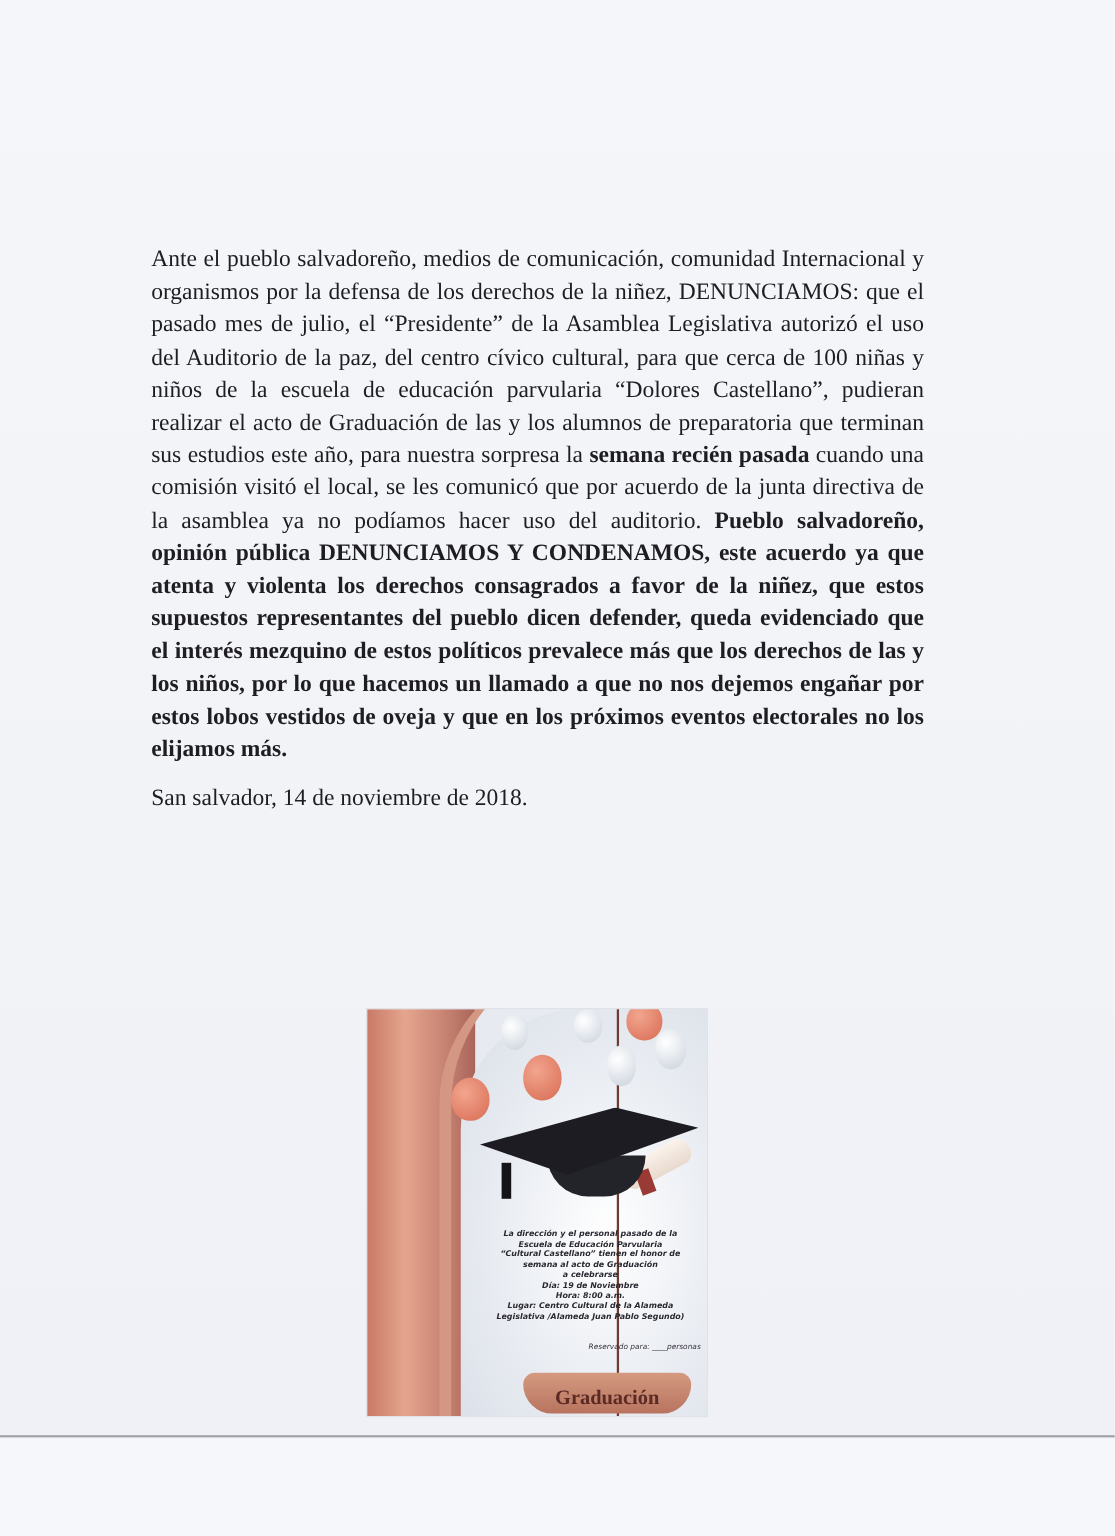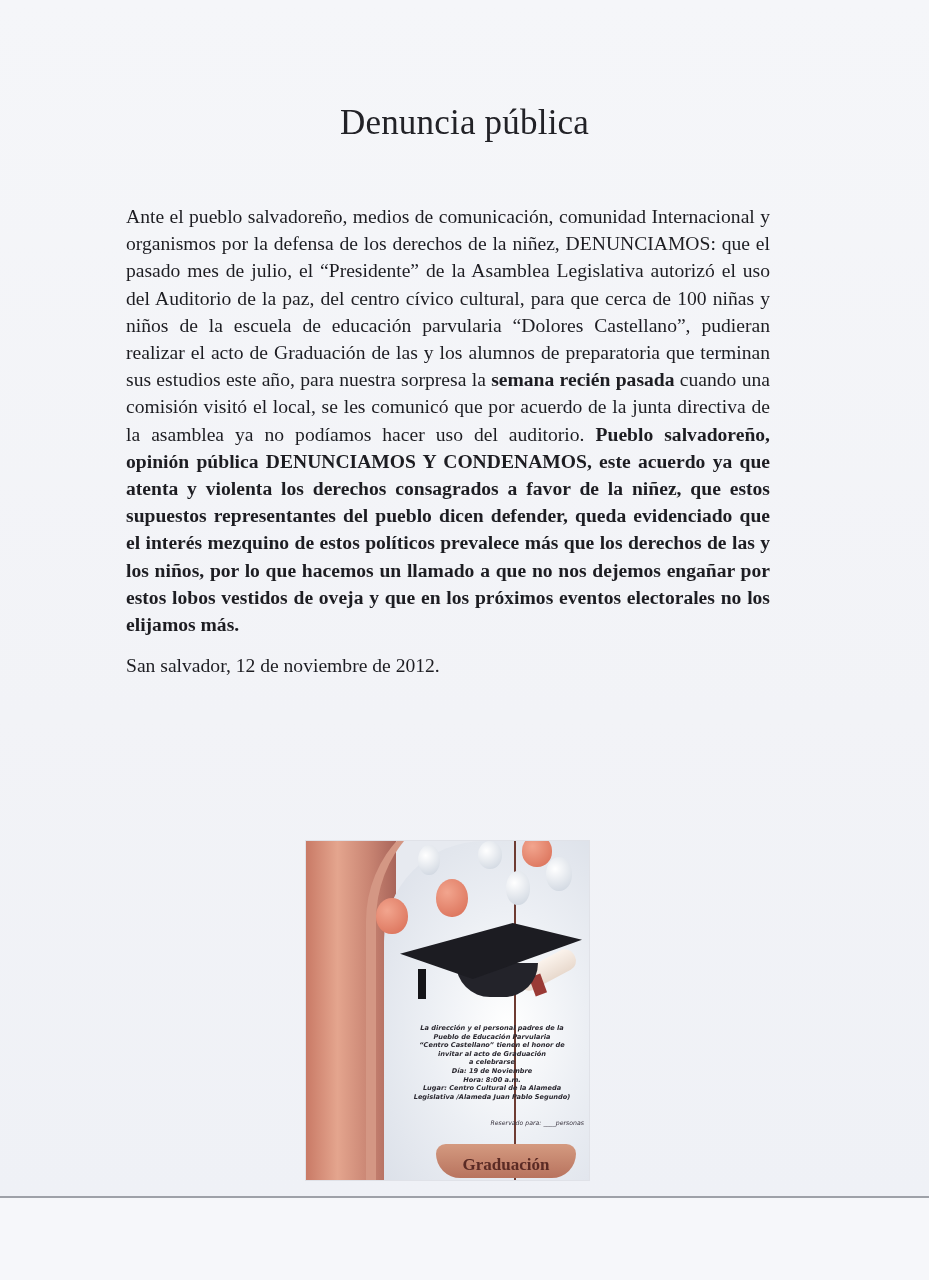--- a/index.html
+++ b/index.html
@@ -100,27 +100,26 @@
   }
   .card-banner-label {
     position:absolute; left:130px; top:314px; width:140px; text-align:center;
     font-family:Liberation Serif, serif; font-weight:bold; font-size:17px; color:#5a2a24;
   }
 </style>
 </head>
 <body>
 
 <div class="page">
-  <div class="title">Denuncia pública</div>
 
   <div class="body-text">
     <p>
       <span>Ante el pueblo salvadoreño, medios de comunicación, comunidad Internacional y organismos por la defensa de los derechos de la niñez, DENUNCIAMOS: que el pasado mes de julio, el “Presidente” de la Asamblea Legislativa  autorizó el uso del Auditorio de la paz, del centro cívico cultural, para que cerca de 100 niñas y niños de la escuela de educación parvularia “Dolores Castellano”, pudieran realizar el acto de Graduación de las y los alumnos de preparatoria que terminan sus estudios este año, para nuestra sorpresa la </span><b>semana recién pasada</b><span> cuando una comisión visitó el local, se les comunicó que por acuerdo de la junta directiva de la asamblea ya no podíamos hacer uso del auditorio. </span><b>Pueblo salvadoreño, opinión pública DENUNCIAMOS Y CONDENAMOS, este acuerdo ya que atenta y violenta los derechos consagrados a favor de la niñez, que estos supuestos representantes del pueblo dicen defender, queda evidenciado que el interés mezquino de estos políticos prevalece más que los derechos de las y los niños, por lo que hacemos un llamado a que no nos dejemos engañar por estos lobos vestidos de oveja y que en los próximos eventos electorales no los elijamos más.</b>
     </p>
-    <p>San salvador, 12 de noviembre de 2012.</p>
+    <p>San salvador, 14 de noviembre de 2018.</p>
   </div>
 
   <div class="card">
     <div class="card-curtain"></div>
     <div class="card-bg"></div>
     <div class="card-curtain-edge"></div>
 
     <div class="balloon w" style="left:112px;top:4px;width:22px;height:30px;"></div>
     <div class="balloon w" style="left:172px;top:0px;width:24px;height:28px;"></div>
     <div class="balloon r" style="left:216px;top:-6px;width:30px;height:32px;"></div>
@@ -129,24 +128,24 @@
     <div class="balloon r" style="left:70px;top:57px;width:32px;height:36px;"></div>
     <div class="balloon w" style="left:200px;top:30px;width:24px;height:34px;"></div>
 
     <div class="diploma"></div>
     <div class="ribbon"></div>
     <div class="cap-base"></div>
     <div class="cap-top"></div>
     <div class="tassel"></div>
 
     <div class="card-text">
-      <div>La dirección y el personal padres de la</div>
-      <div>Pueblo de Educación Parvularia</div>
-      <div>“Centro Castellano” tienen el honor de</div>
-      <div>invitar al acto de Graduación</div>
+      <div>La dirección y el personal pasado de la</div>
+      <div>Escuela de Educación Parvularia</div>
+      <div>“Cultural Castellano” tienen el honor de</div>
+      <div>semana al acto de Graduación</div>
       <div>a celebrarse</div>
       <div>Día: 19 de Noviembre</div>
       <div>Hora: 8:00 a.m.</div>
       <div>Lugar: Centro Cultural de la Alameda</div>
       <div>Legislativa /Alameda Juan Pablo Segundo)</div>
     </div>
     <div class="card-reserved">Reservado para: ____personas</div>
     <div class="card-banner"></div>
     <div class="card-banner-label">Graduación</div>
   </div>

